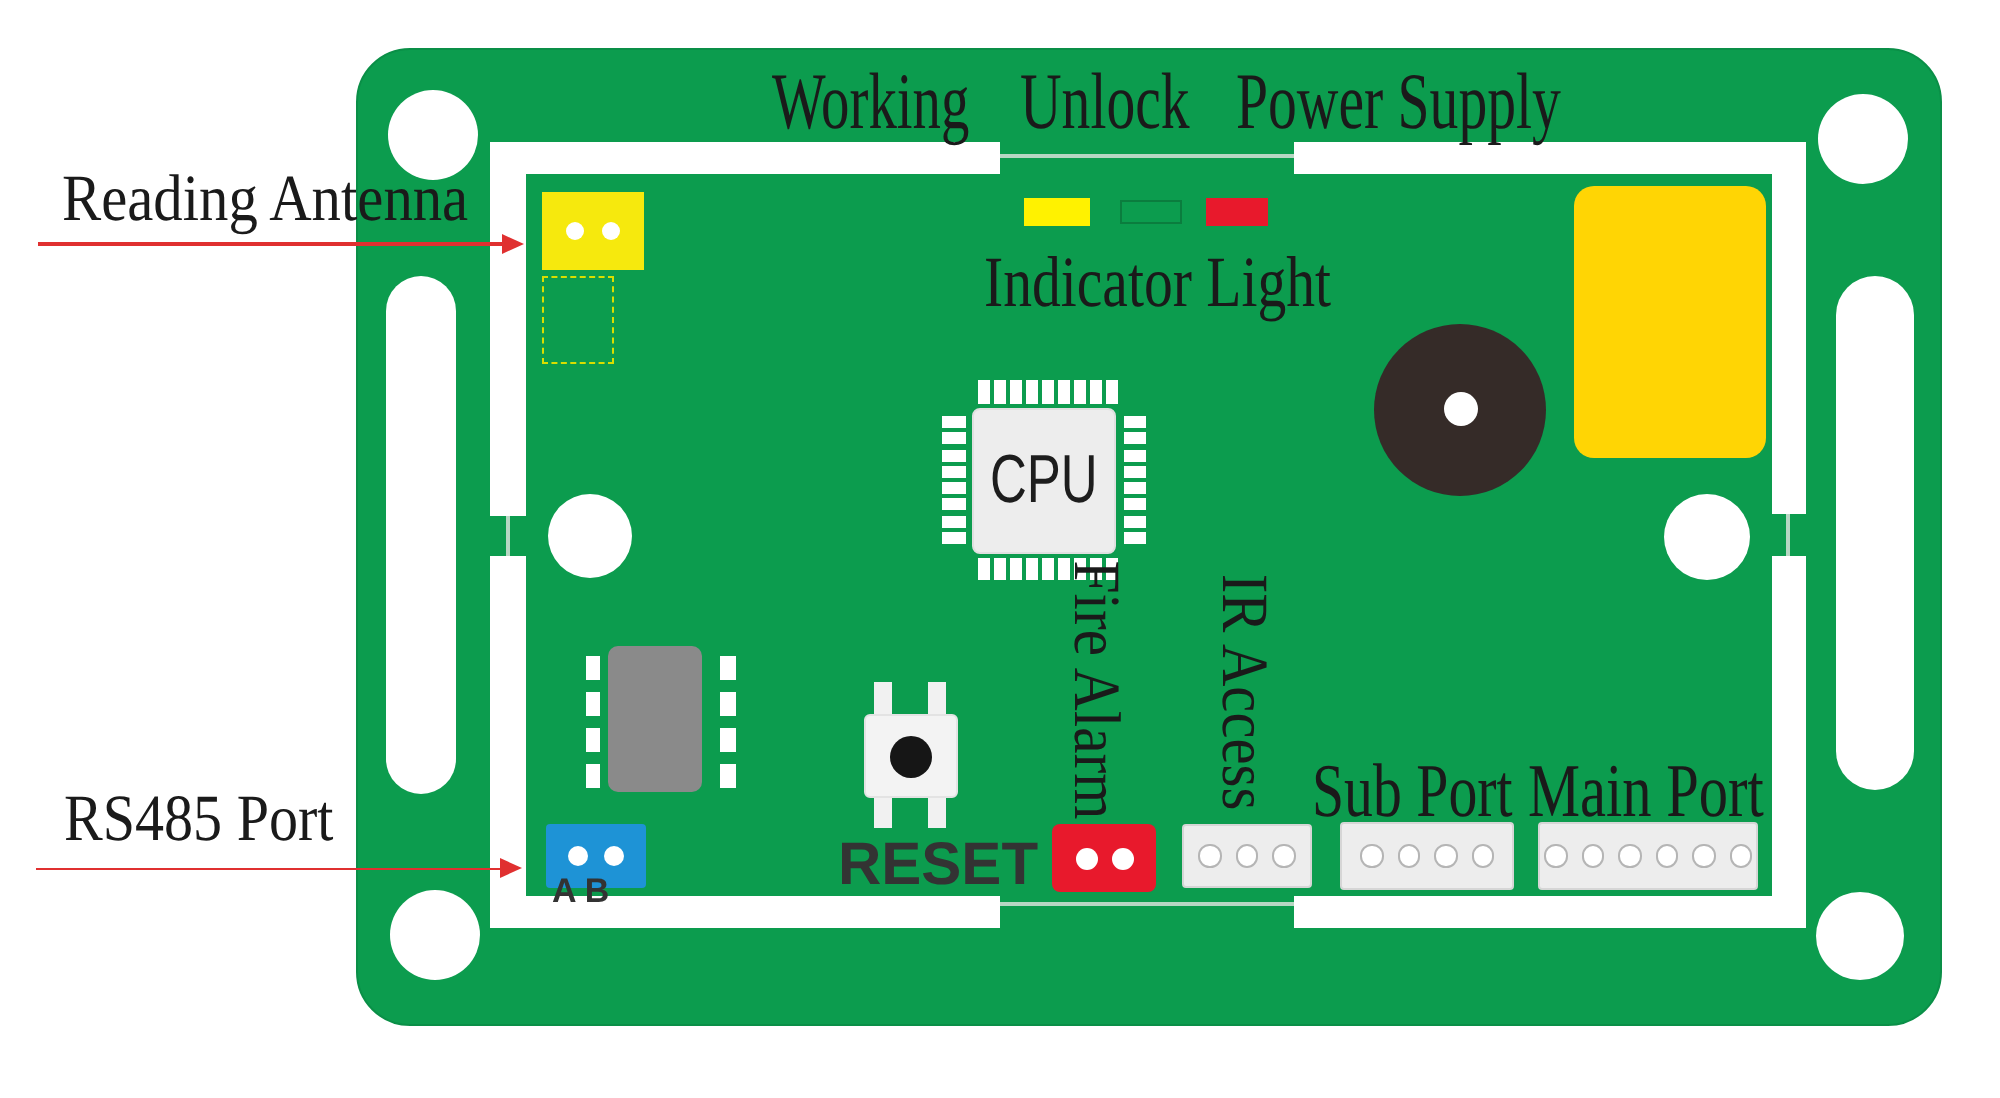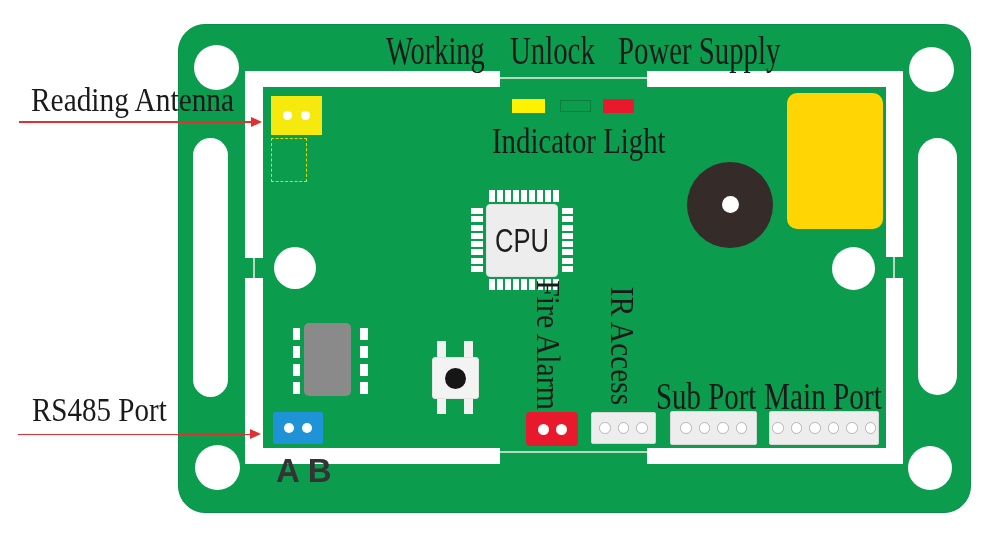--- a/index.html
+++ b/index.html
@@ -194,21 +194,22 @@
   </div>
 
   <div class="hl" style="left:386px;top:27px;font-size:40px;transform:scaleX(0.71);">Working</div>
   <div class="hl" style="left:510px;top:27px;font-size:40px;transform:scaleX(0.72);">Unlock</div>
   <div class="hl" style="left:618px;top:27px;font-size:40px;transform:scaleX(0.72);">Power Supply</div>
   <div class="hl" style="left:492px;top:120px;font-size:36px;transform:scaleX(0.8);">Indicator Light</div>
   <div class="hl" style="left:31px;top:82px;font-size:33px;transform:scaleX(0.89);">Reading Antenna</div>
   <div class="hl" style="left:32px;top:392px;font-size:33px;transform:scaleX(0.88);">RS485 Port</div>
   <div class="hl" style="left:656px;top:374px;font-size:38px;transform:scaleX(0.76);">Sub Port</div>
   <div class="hl" style="left:764px;top:374px;font-size:38px;transform:scaleX(0.77);">Main Port</div>
-  <div class="hl sans" style="left:276px;top:452px;font-size:33px;">A B</div>
+  <div class="hl sans" style="left:419px;top:416px;font-size:30px;">RESET</div>
+  <div class="hl sans" style="left:276px;top:436px;font-size:17px;">A B</div>
 
   <div class="vl" style="left:547px;top:345px;font-size:33px;transform:translate(-50%,-50%) rotate(90deg) scaleX(0.9);">Fire Alarm</div>
   <div class="vl" style="left:620.5px;top:346px;font-size:33px;transform:translate(-50%,-50%) rotate(90deg) scaleX(0.89);">IR Access</div>
 
   <div class="abs arrowline" style="left:19px;top:121.3px;width:233px;"></div>
   <div class="abs arrowhead" style="left:251px;top:116.5px;"></div>
   <div class="abs arrowline" style="left:18px;top:433.6px;width:233px;"></div>
   <div class="abs arrowhead" style="left:250px;top:429px;"></div>
 
 </div>

